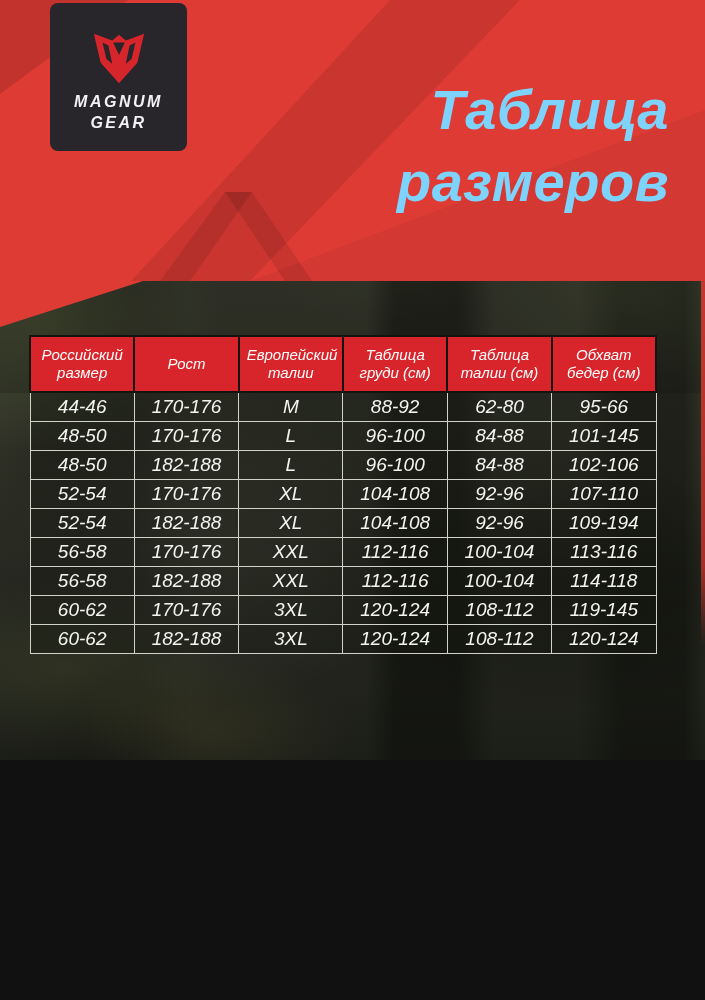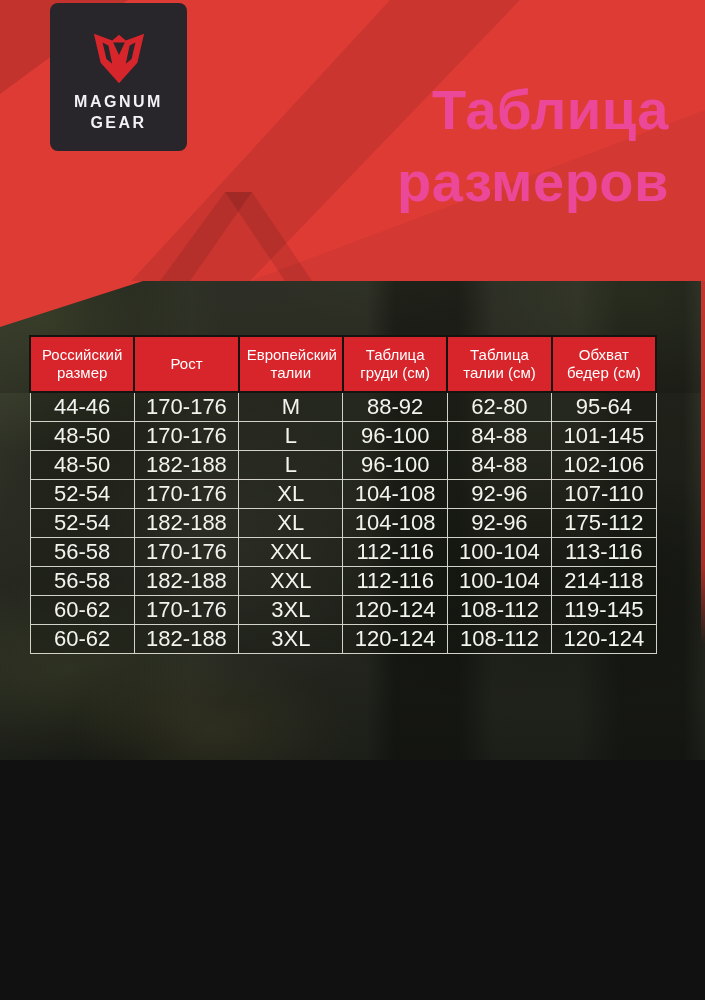--- a/index.html
+++ b/index.html
@@ -1,18 +1,18 @@
 <!DOCTYPE html>
 <html><head>
 <meta charset="utf-8">
 <style>
   html,body{margin:0;padding:0;background:#111;}
   .poster{
     position:relative;width:705px;height:760px;overflow:hidden;
-    font-family:"Liberation Sans",sans-serif;background:#32342a;
+    font-family:"Liberation Sans",sans-serif;background:#32342a;font-style:italic;
   }
   
   .forest{
     position:absolute;inset:0;
     background-color:#32342a;
     background-image:
       radial-gradient(ellipse 260px 190px at 6% 42%, rgba(112,130,74,.30), transparent 70%),
       radial-gradient(ellipse 230px 150px at 90% 38%, rgba(96,112,66,.22), transparent 70%),
       radial-gradient(ellipse 200px 120px at 55% 32%, rgba(90,100,62,.16), transparent 70%),
       radial-gradient(ellipse 300px 220px at 30% 72%, rgba(152,148,136,.15), transparent 70%),
@@ -48,34 +48,34 @@
     display:flex;flex-direction:column;align-items:center;
   }
   .shield{margin-top:26px;}
   .brand{
     color:#f2f1f3;font-weight:bold;font-size:16px;letter-spacing:2.5px;
     line-height:1.3;text-align:center;margin-top:5px;white-space:nowrap;
   }
   
   .title{
     position:absolute;top:74px;right:36px;width:340px;
-    text-align:right;color:#ec4899;font-size:56px;font-weight:bold;
+    text-align:right;color:#7dd3fc;font-size:56px;font-weight:bold;
     line-height:1.28;letter-spacing:.5px;
   }
   
   .size-table{
     position:absolute;left:29px;top:335px;width:628px;
     border-collapse:collapse;table-layout:fixed;
   }
   .size-table th{
     background:#d8242b;color:#ffffff;font-size:15px;font-weight:400;line-height:1.18;
     height:50px;border:2.5px solid #15130f;padding:2px 7px;text-align:center;vertical-align:middle;
   }
   .size-table td{
-    color:#f4f4ef;font-size:22px;font-weight:400;height:28px;
+    color:#f4f4ef;font-size:19px;font-weight:400;height:28px;
     border:1.5px solid #d2d2c8;background:rgba(22,24,17,.40);
     text-align:center;vertical-align:middle;padding:0;
   }
 </style>
 </head>
 <body>
 
 <div class="poster">
 
   <div class="forest"></div>
@@ -117,21 +117,21 @@
         <th>Обхват бедер (см)</th>
       </tr>
     </thead>
     <tbody>
       <tr>
         <td>44-46</td>
         <td>170-176</td>
         <td>M</td>
         <td>88-92</td>
         <td>62-80</td>
-        <td>95-64</td>
+        <td>95-66</td>
       </tr>
       <tr>
         <td>48-50</td>
         <td>170-176</td>
         <td>L</td>
         <td>96-100</td>
         <td>84-88</td>
         <td>101-145</td>
       </tr>
       <tr>
@@ -149,37 +149,37 @@
         <td>104-108</td>
         <td>92-96</td>
         <td>107-110</td>
       </tr>
       <tr>
         <td>52-54</td>
         <td>182-188</td>
         <td>XL</td>
         <td>104-108</td>
         <td>92-96</td>
-        <td>175-112</td>
+        <td>109-194</td>
       </tr>
       <tr>
         <td>56-58</td>
         <td>170-176</td>
         <td>XXL</td>
         <td>112-116</td>
         <td>100-104</td>
         <td>113-116</td>
       </tr>
       <tr>
         <td>56-58</td>
         <td>182-188</td>
         <td>XXL</td>
         <td>112-116</td>
         <td>100-104</td>
-        <td>214-118</td>
+        <td>114-118</td>
       </tr>
       <tr>
         <td>60-62</td>
         <td>170-176</td>
         <td>3XL</td>
         <td>120-124</td>
         <td>108-112</td>
         <td>119-145</td>
       </tr>
       <tr>

